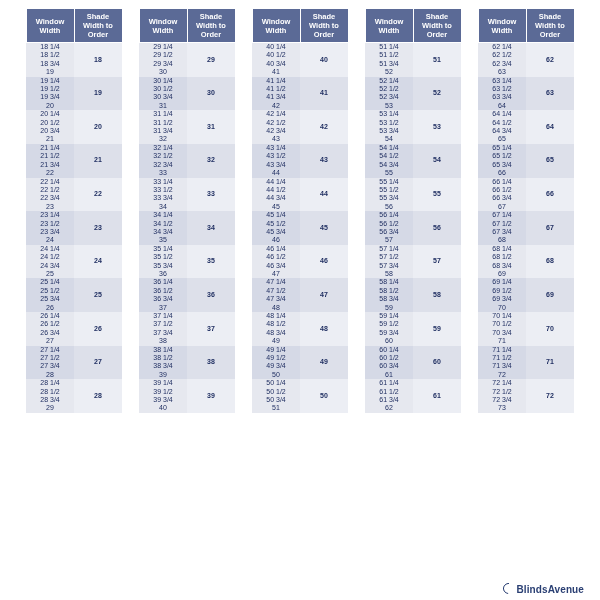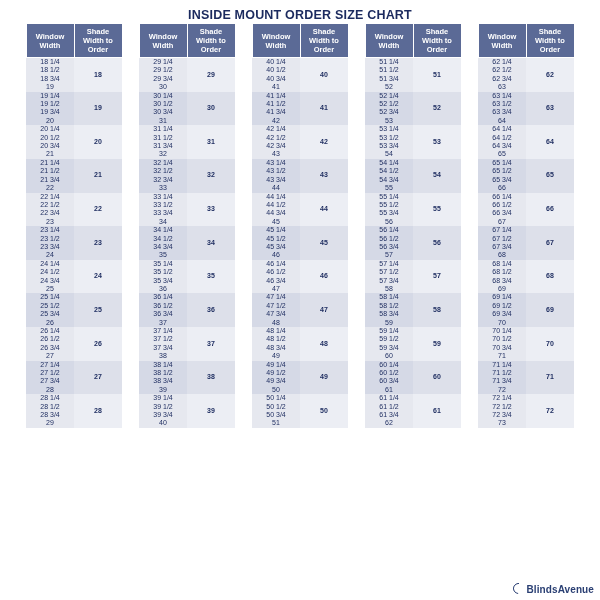--- a/index.html
+++ b/index.html
@@ -80,21 +80,21 @@
     background: #eceef4;
     font-size: 8.6px;
     font-weight: bold;
     color: #1b2a5e;
   }
   td.ocell.alt {
     background: #dde0ea;
   }
   .logo {
     position: absolute;
-    right: 6px;
+    right: 16px;
     bottom: 5px;
     font-size: 10px;
     font-weight: bold;
     color: #2a3f73;
     letter-spacing: .1px;
   }
   .logo .swirl {
     display: inline-block;
     width: 9px;
     height: 9px;
@@ -104,21 +104,20 @@
     border-bottom-color: transparent;
     transform: rotate(-40deg);
     margin-right: 2px;
     vertical-align: -1px;
   }
 </style>
 </head>
 <body>
 
 <div class="page">
-  <div class="title">INSIDE MOUNT ORDER SIZE CHART</div>
 
   <div class="grid" id="grid">
       <div class="block">
         <table class="t">
           <thead>
             <tr>
               <th>Window Width</th>
               <th>Shade Width to Order</th>
             </tr>
           </thead>

